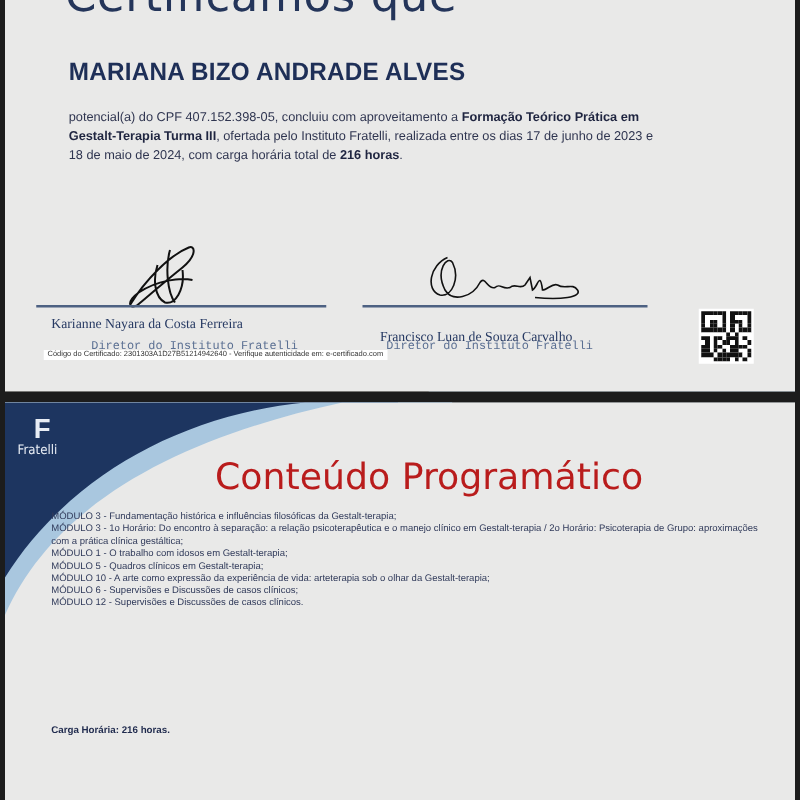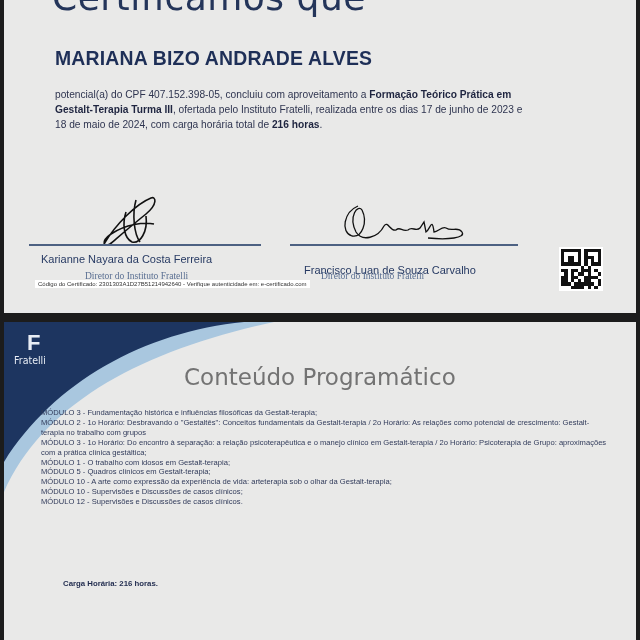--- a/index.html
+++ b/index.html
@@ -14,42 +14,42 @@
   .c1-paper { position:absolute; left:-260px; top:-430px; width:1010px; height:1140px; border-radius:50%; background:#e9e9e8; }
 
   .title1 { position:absolute; left:48px; top:0px; font-family:"DejaVu Sans", sans-serif; font-size:36px; color:#24355a; letter-spacing:0.5px; line-height:36px; }
   .name { position:absolute; left:51px; top:67px; font-size:20px; font-weight:bold; color:#1e2f57; letter-spacing:0.2px; transform:scaleX(0.97); transform-origin:left; }
   .body1 { position:absolute; left:51px; top:108px; width:470px; font-size:10.2px; line-height:14.8px; color:#2f3550; }
   .body1 b { color:#1f2540; }
 
   .sigline { position:absolute; height:2px; background:#4d6182; }
   .sig1line { left:25px; top:264px; width:232px; }
   .sig2line { left:286px; top:264px; width:228px; }
-  .signame { position:absolute; font-family:Liberation Sans, sans-serif; font-size:11px; color:#273a63;text-align:right; }
-  .sigrole { position:absolute; font-family:Liberation Serif, serif; font-size:9.5px; color:#5a6f92;margin-left:12px; }
+  .signame { position:absolute; font-family:Liberation Serif, serif; font-size:11px; color:#273a63;text-align:right; }
+  .sigrole { position:absolute; font-family:Liberation Mono, monospace; font-size:9.5px; color:#5a6f92; }
   .sigsvg { position:absolute; }
 
   .code { position:absolute; left:31px; top:300px; background:#fff; font-size:6px; color:#333; padding:1px 3px; white-space:nowrap; }
 
   .qr { position:absolute; left:555px; top:267px; width:44px; height:44px; background:#fff; padding:2px; box-sizing:border-box; }
   .qr-grid { width:100%; height:100%; display:grid; grid-template-columns:repeat(12,1fr); grid-template-rows:repeat(12,1fr); }
   .qr-grid span { background:#111; }
   .qr-grid span.w { background:#fff; }
 
   
   .c2-navy { position:absolute; left:-380px; top:-330px; width:700px; height:560px; border-radius:50%; background:#1d3560; }
   .c2-blue { position:absolute; left:-362px; top:-300px; width:720px; height:580px; border-radius:50%; background:#a9c7df; }
 
   .logo-f { position:absolute; left:23px; top:8px; font-size:22px; font-weight:bold; color:#e8edf5; }
   .logo-t { position:absolute; left:10px; top:32px; font-family:"DejaVu Sans", sans-serif; font-size:10.5px; color:#e8edf5; transform:scaleX(0.9); transform-origin:left; }
 
-  .title2 { position:absolute; left:180px; top:42px; font-family:"DejaVu Sans", sans-serif; font-size:23px; color:#737373; }
+  .title2 { position:absolute; left:168px; top:42px; font-family:"DejaVu Sans", sans-serif; font-size:29px; color:#b91c1c; }
   .modules { position:absolute; left:37px; top:86px; width:570px; font-size:7.6px; line-height:9.9px; color:#303a5a; }
   .modules div { white-space:normal; }
-  .total { position:absolute; left:37px; top:257px; font-size:7.8px; font-weight:bold; color:#1f2a4d;margin-left:22px; }
+  .total { position:absolute; left:37px; top:257px; font-size:7.8px; font-weight:bold; color:#1f2a4d; }
 </style>
 </head>
 <body>
 
 <div class="card card1">
   <div class="c1-navy"></div>
   <div class="c1-blue"></div>
   <div class="c1-paper"></div>
 
   <div class="title1">Certificamos que</div>
@@ -233,22 +233,21 @@
     <path d="M0 0 L240 0 C140 10, 50 60, 0 140 Z" fill="#1d3560"></path>
   </svg>
 
   <div class="logo-f">F</div>
   <div class="logo-t">Fratelli</div>
 
   <div class="title2">Conteúdo Programático</div>
 
   <div class="modules">
     <div>MÓDULO 3 - Fundamentação histórica e influências filosóficas da Gestalt-terapia;</div>
-    <div>MÓDULO 2 - 1o Horário: Desbravando o "Gestaltês": Conceitos fundamentais da Gestalt-terapia / 2o Horário: As relações como potencial de crescimento: Gestalt-terapia no trabalho com grupos</div>
     <div>MÓDULO 3 - 1o Horário: Do encontro à separação: a relação psicoterapêutica e o manejo clínico em Gestalt-terapia / 2o Horário: Psicoterapia de Grupo: aproximações com a prática clínica gestáltica;</div>
     <div>MÓDULO 1 - O trabalho com idosos em Gestalt-terapia;</div>
     <div>MÓDULO 5 - Quadros clínicos em Gestalt-terapia;</div>
     <div>MÓDULO 10 - A arte como expressão da experiência de vida: arteterapia sob o olhar da Gestalt-terapia;</div>
-    <div>MÓDULO 10 - Supervisões e Discussões de casos clínicos;</div>
+    <div>MÓDULO 6 - Supervisões e Discussões de casos clínicos;</div>
     <div>MÓDULO 12 - Supervisões e Discussões de casos clínicos.</div>
   </div>
   <div class="total">Carga Horária: 216 horas.</div>
 </div>
 
 </body></html>

